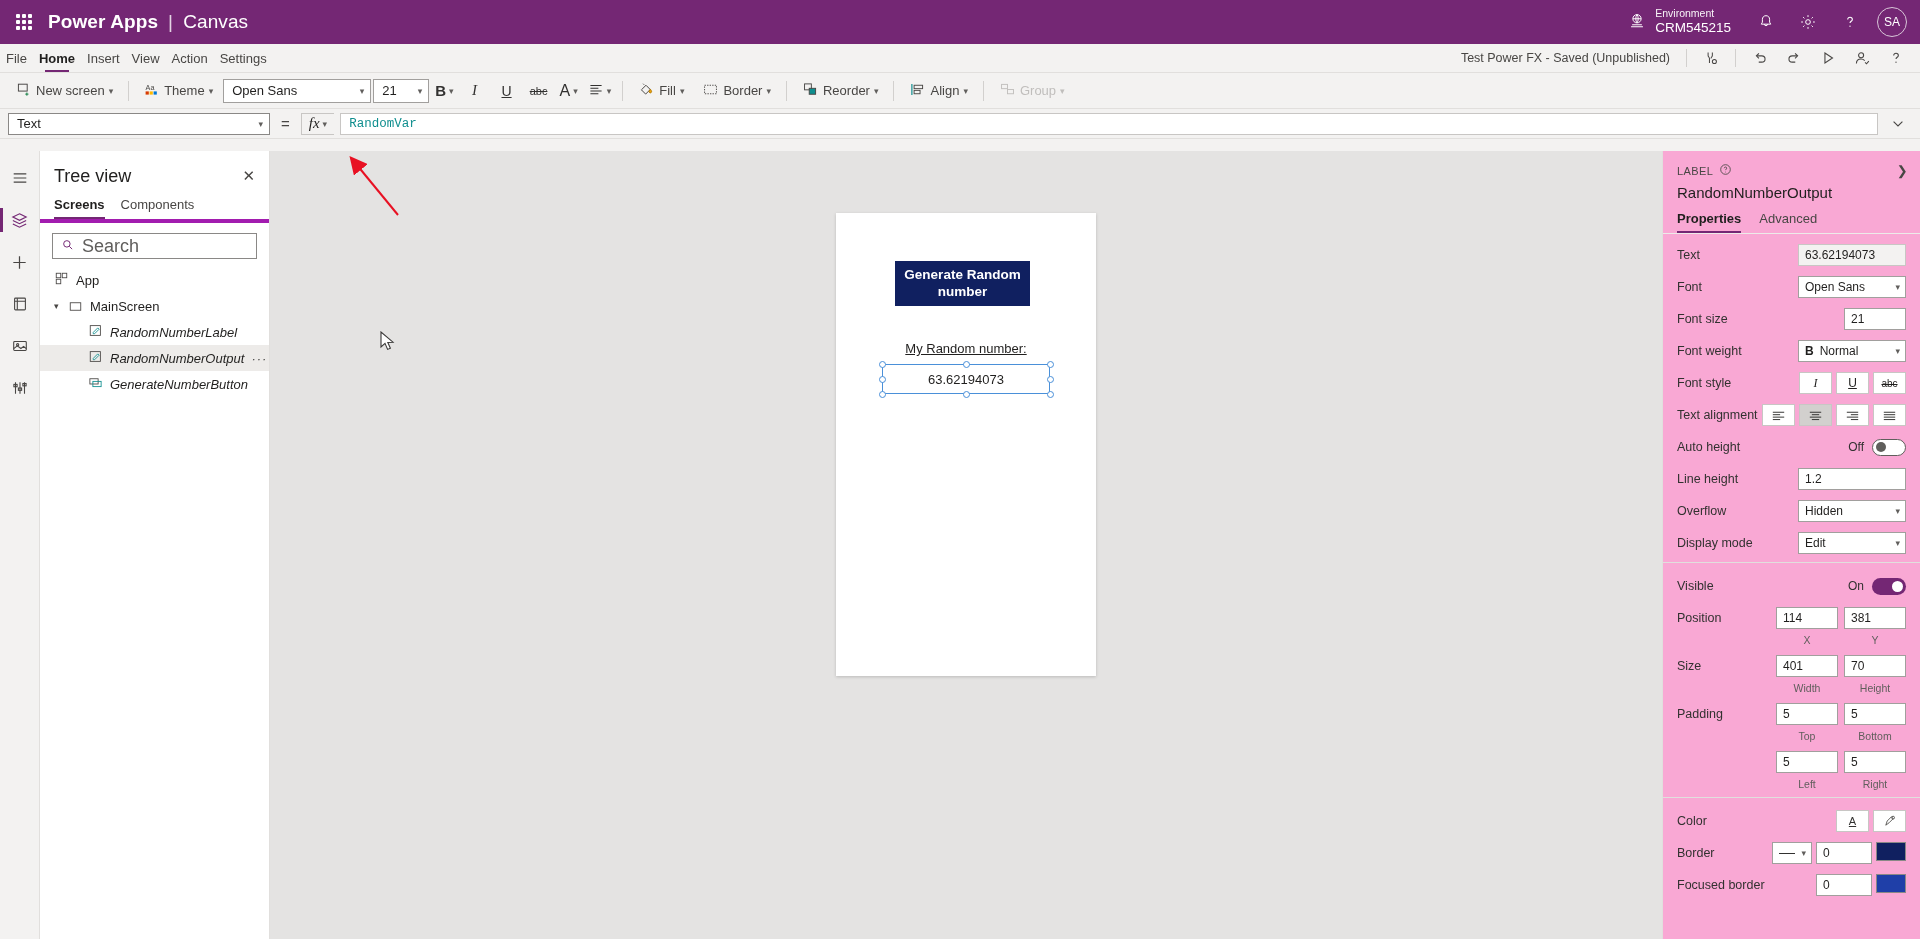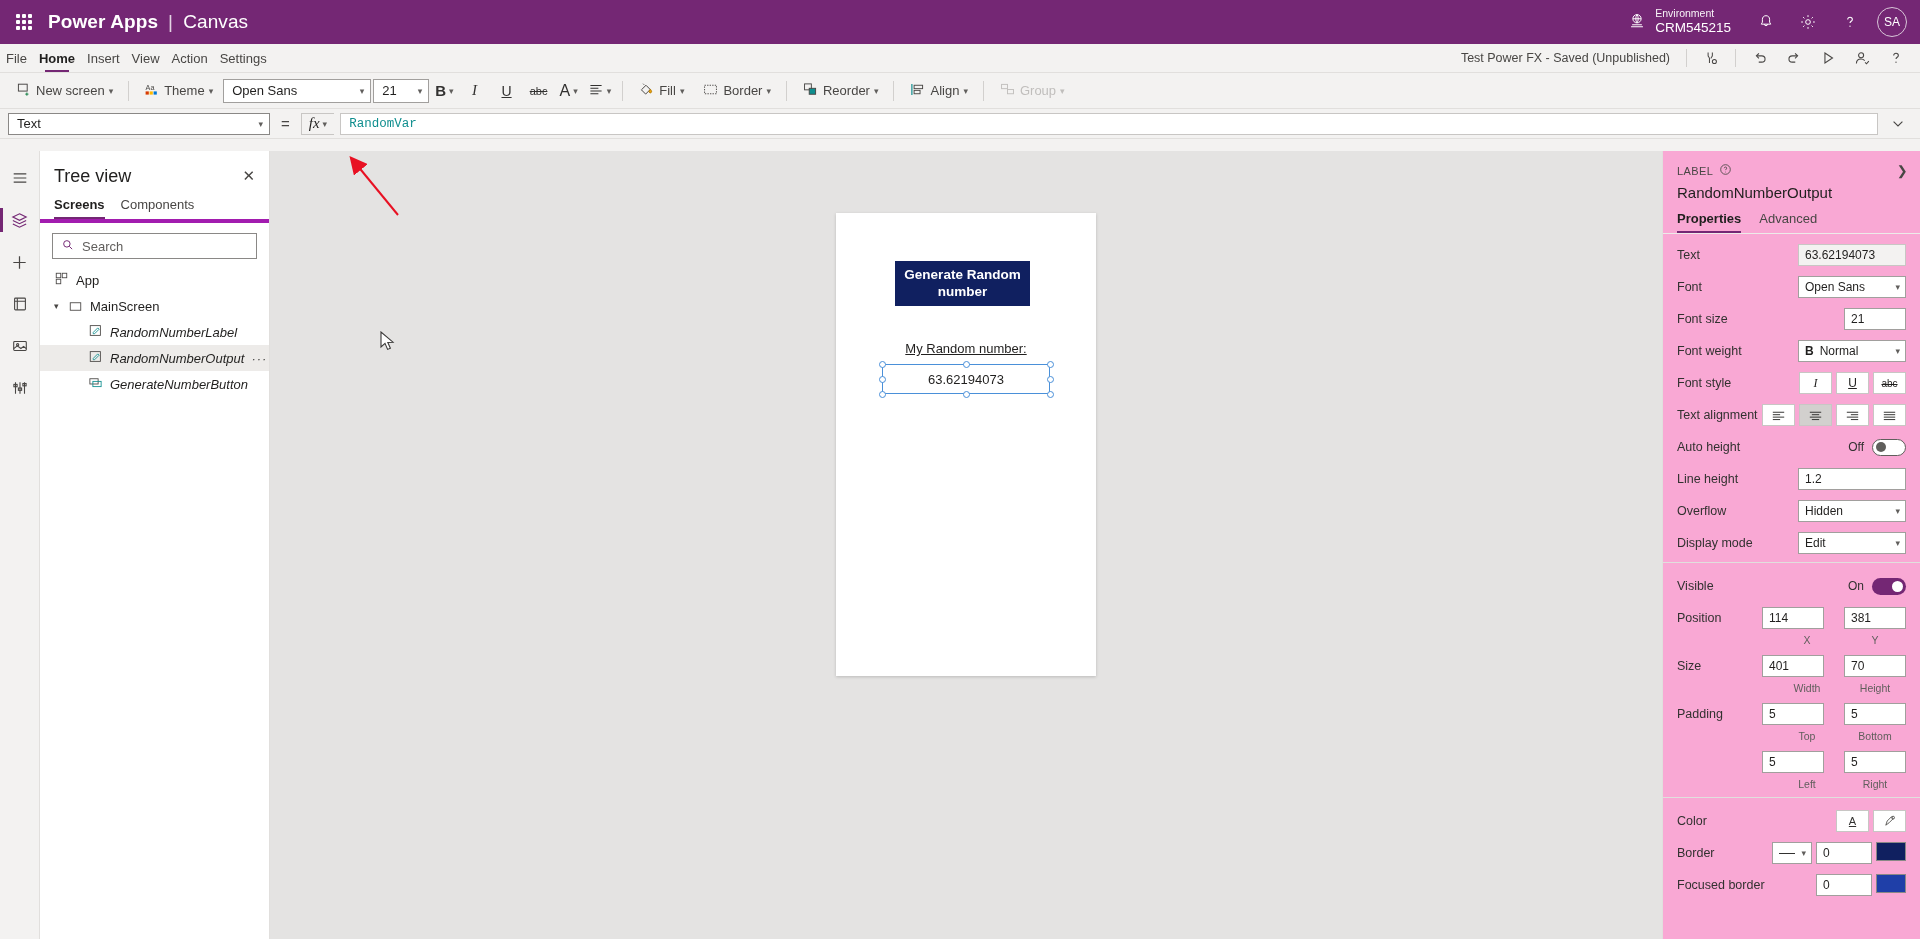--- a/index.html
+++ b/index.html
@@ -122,21 +122,21 @@
   }
   .tree-tab.active { color: #201f1e; font-weight: 600; }
   .tree-tab.active::after {
     content: ""; position: absolute; left: 0; right: 0; bottom: 0; height: 2.5px; background: #742774;
   }
   .tree-search-wrap { padding: 10px 12px 8px; }
   .tree-search {
     height: 26px; border: 1px solid #8a8886; background: #fff;
     display: flex; align-items: center; gap: 7px; padding: 0 8px;
   }
-  .tree-search span.ph { font-size: 13px; color: #605e5c; }
+  .tree-search span.ph { font-size: 18px; color: #605e5c; }
   .tree-list { flex: 1; overflow: hidden; }
   .tree-row {
     display: flex; align-items: center; gap: 7px; height: 26px;
     padding-left: 14px; font-size: 13px; color: #201f1e; cursor: pointer; position: relative;
   }
   .tree-row.selected { background: #edebe9; }
   .tree-row.indent1 { padding-left: 48px; font-style: italic; }
   .tree-row .chev { position: absolute; left: 14px; font-size: 9px; color: #484644; }
   .tree-ell { margin-left: auto; margin-right: 10px; letter-spacing: 1px; color: #484644; }
   
@@ -199,21 +199,21 @@
     font-size: 12px; color: #201f1e;
   }
   .seg.sel { background: #d2d0ce; }
   .toggle-wrap { display: flex; align-items: center; gap: 8px; }
   .toggle-state { font-size: 12px; color: #323130; }
   .tg { width: 34px; height: 17px; border-radius: 9px; position: relative; cursor: pointer; }
   .tg.off { background: #fff; border: 1.2px solid #605e5c; }
   .tg.off .knob { position: absolute; left: 3px; top: 2.5px; width: 10px; height: 10px; border-radius: 50%; background: #605e5c; }
   .tg.on { background: #742774; }
   .tg.on .knob { position: absolute; right: 3px; top: 3px; width: 11px; height: 11px; border-radius: 50%; background: #fff; }
-  .pair { display: flex; gap: 20px; }
+  .pair { display: flex; gap: 6px; }
   .subcap { display: flex; padding: 0 14px; margin: -3px 0 7px; justify-content: flex-end; gap: 6px; }
   .subcap span { width: 62px; text-align: center; font-size: 10.5px; color: #605e5c; }
   .pdivider { height: 1px; background: #e1dfdd; margin: 6px 0 10px; }
   .swatch { width: 30px; height: 19px; border: 1px solid #8a8886; }
   .colorbtn {
     width: 33px; height: 22px; border: 1px solid #c8c6c4; background: #fff;
     display: flex; align-items: center; justify-content: center; cursor: pointer; font-size: 11px;
   }
 </style>
 </head>

